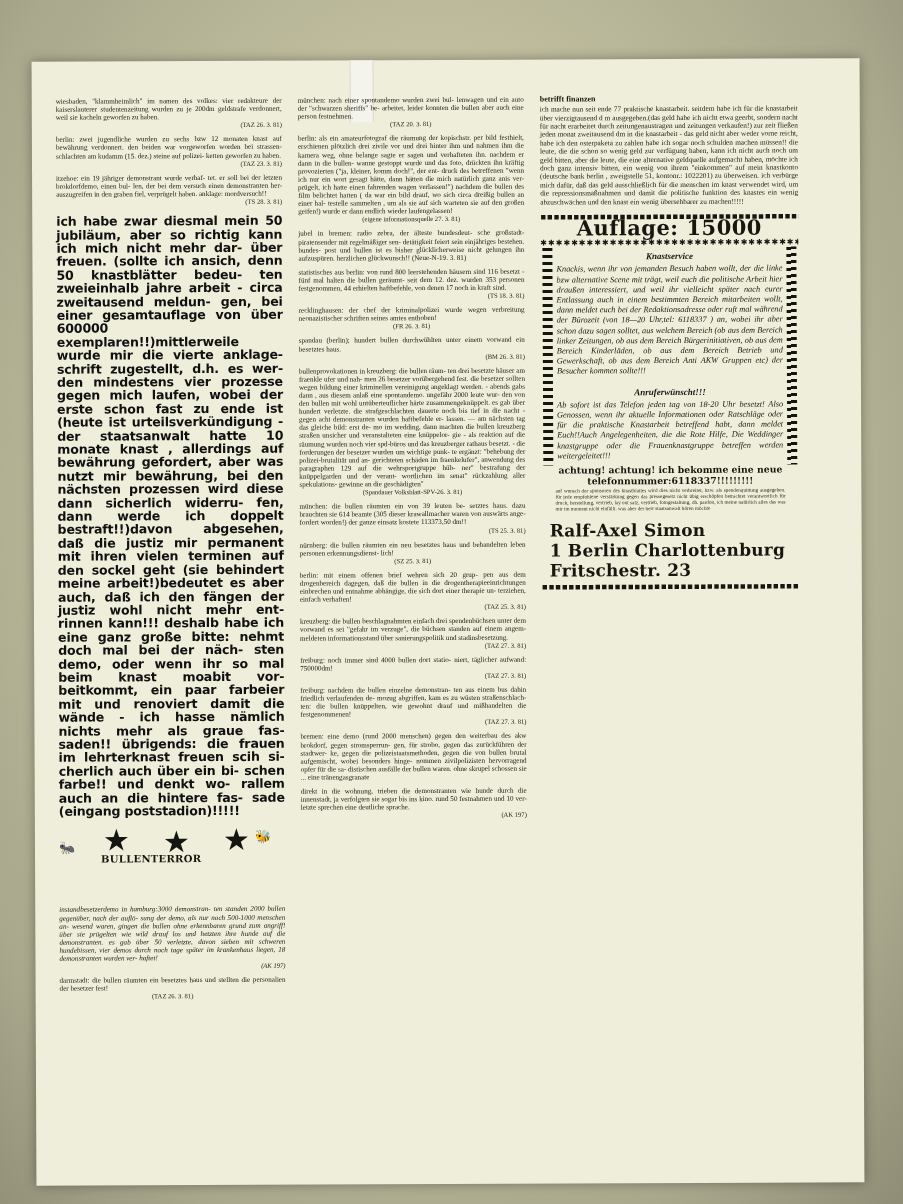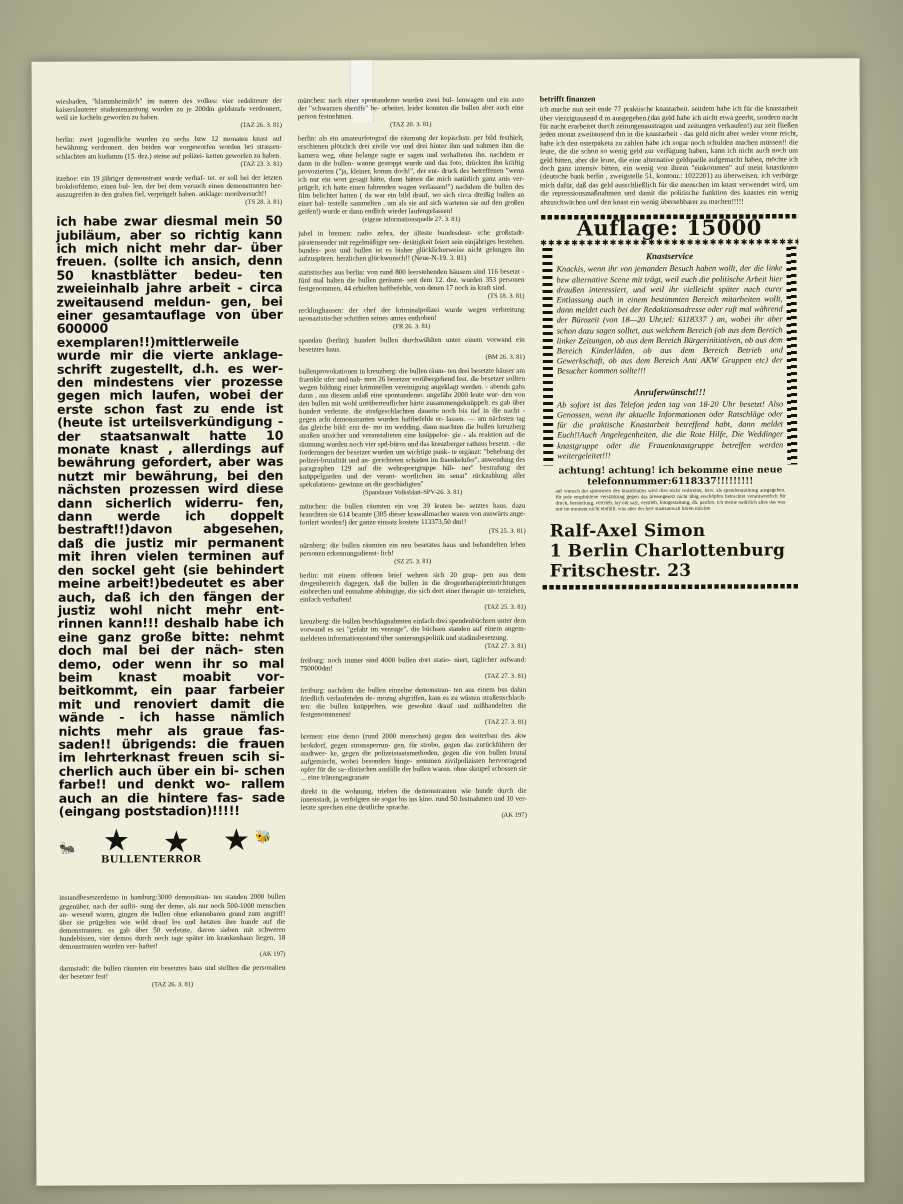--- a/index.html
+++ b/index.html
@@ -134,21 +134,21 @@
 
       <div class="bullen">
         <span class="bug" style="left:0;top:16px;">🐜</span>
         <span class="star" style="left:44px;top:0;">★</span>
         <span class="star" style="left:104px;top:2px;">★</span>
         <span class="star" style="left:164px;top:0;">★</span>
         <span class="bug" style="left:196px;top:6px;">🐝</span>
         <span class="bullen-word">BULLENTERROR</span>
       </div>
 
-      <div class="p" style="margin-top:16px;">
+      <div class="p" style="margin-top:28px;font-style:italic;">
         <span>instandbesetzerdemo in hamburg:3000 demonstran- ten standen 2000 bullen gegenüber, nach der auflö- sung der demo, als nur noch 500-1000 menschen an- wesend waren, gingen die bullen ohne erkennbaren grund zum angriff! über sie prügelten wie wild drauf los und hetzten ihre hunde auf die demonstranten. es gab über 50 verletzte, davon sieben mit schweren hundebissen, vier demos durch noch tage später im krankenhaus liegen, 18 demonstranten wurden ver- haftet!</span>
         <span class="src">(AK 197)</span>
       </div>
       <div class="p">
         <span>darmstadt: die bullen räumten ein besetztes haus und stellten die personalien der besetzer fest!</span>
         <span class="src2">(TAZ 26. 3. 81)</span>
       </div>
     </div>
 
     <div class="col" id="col2">

